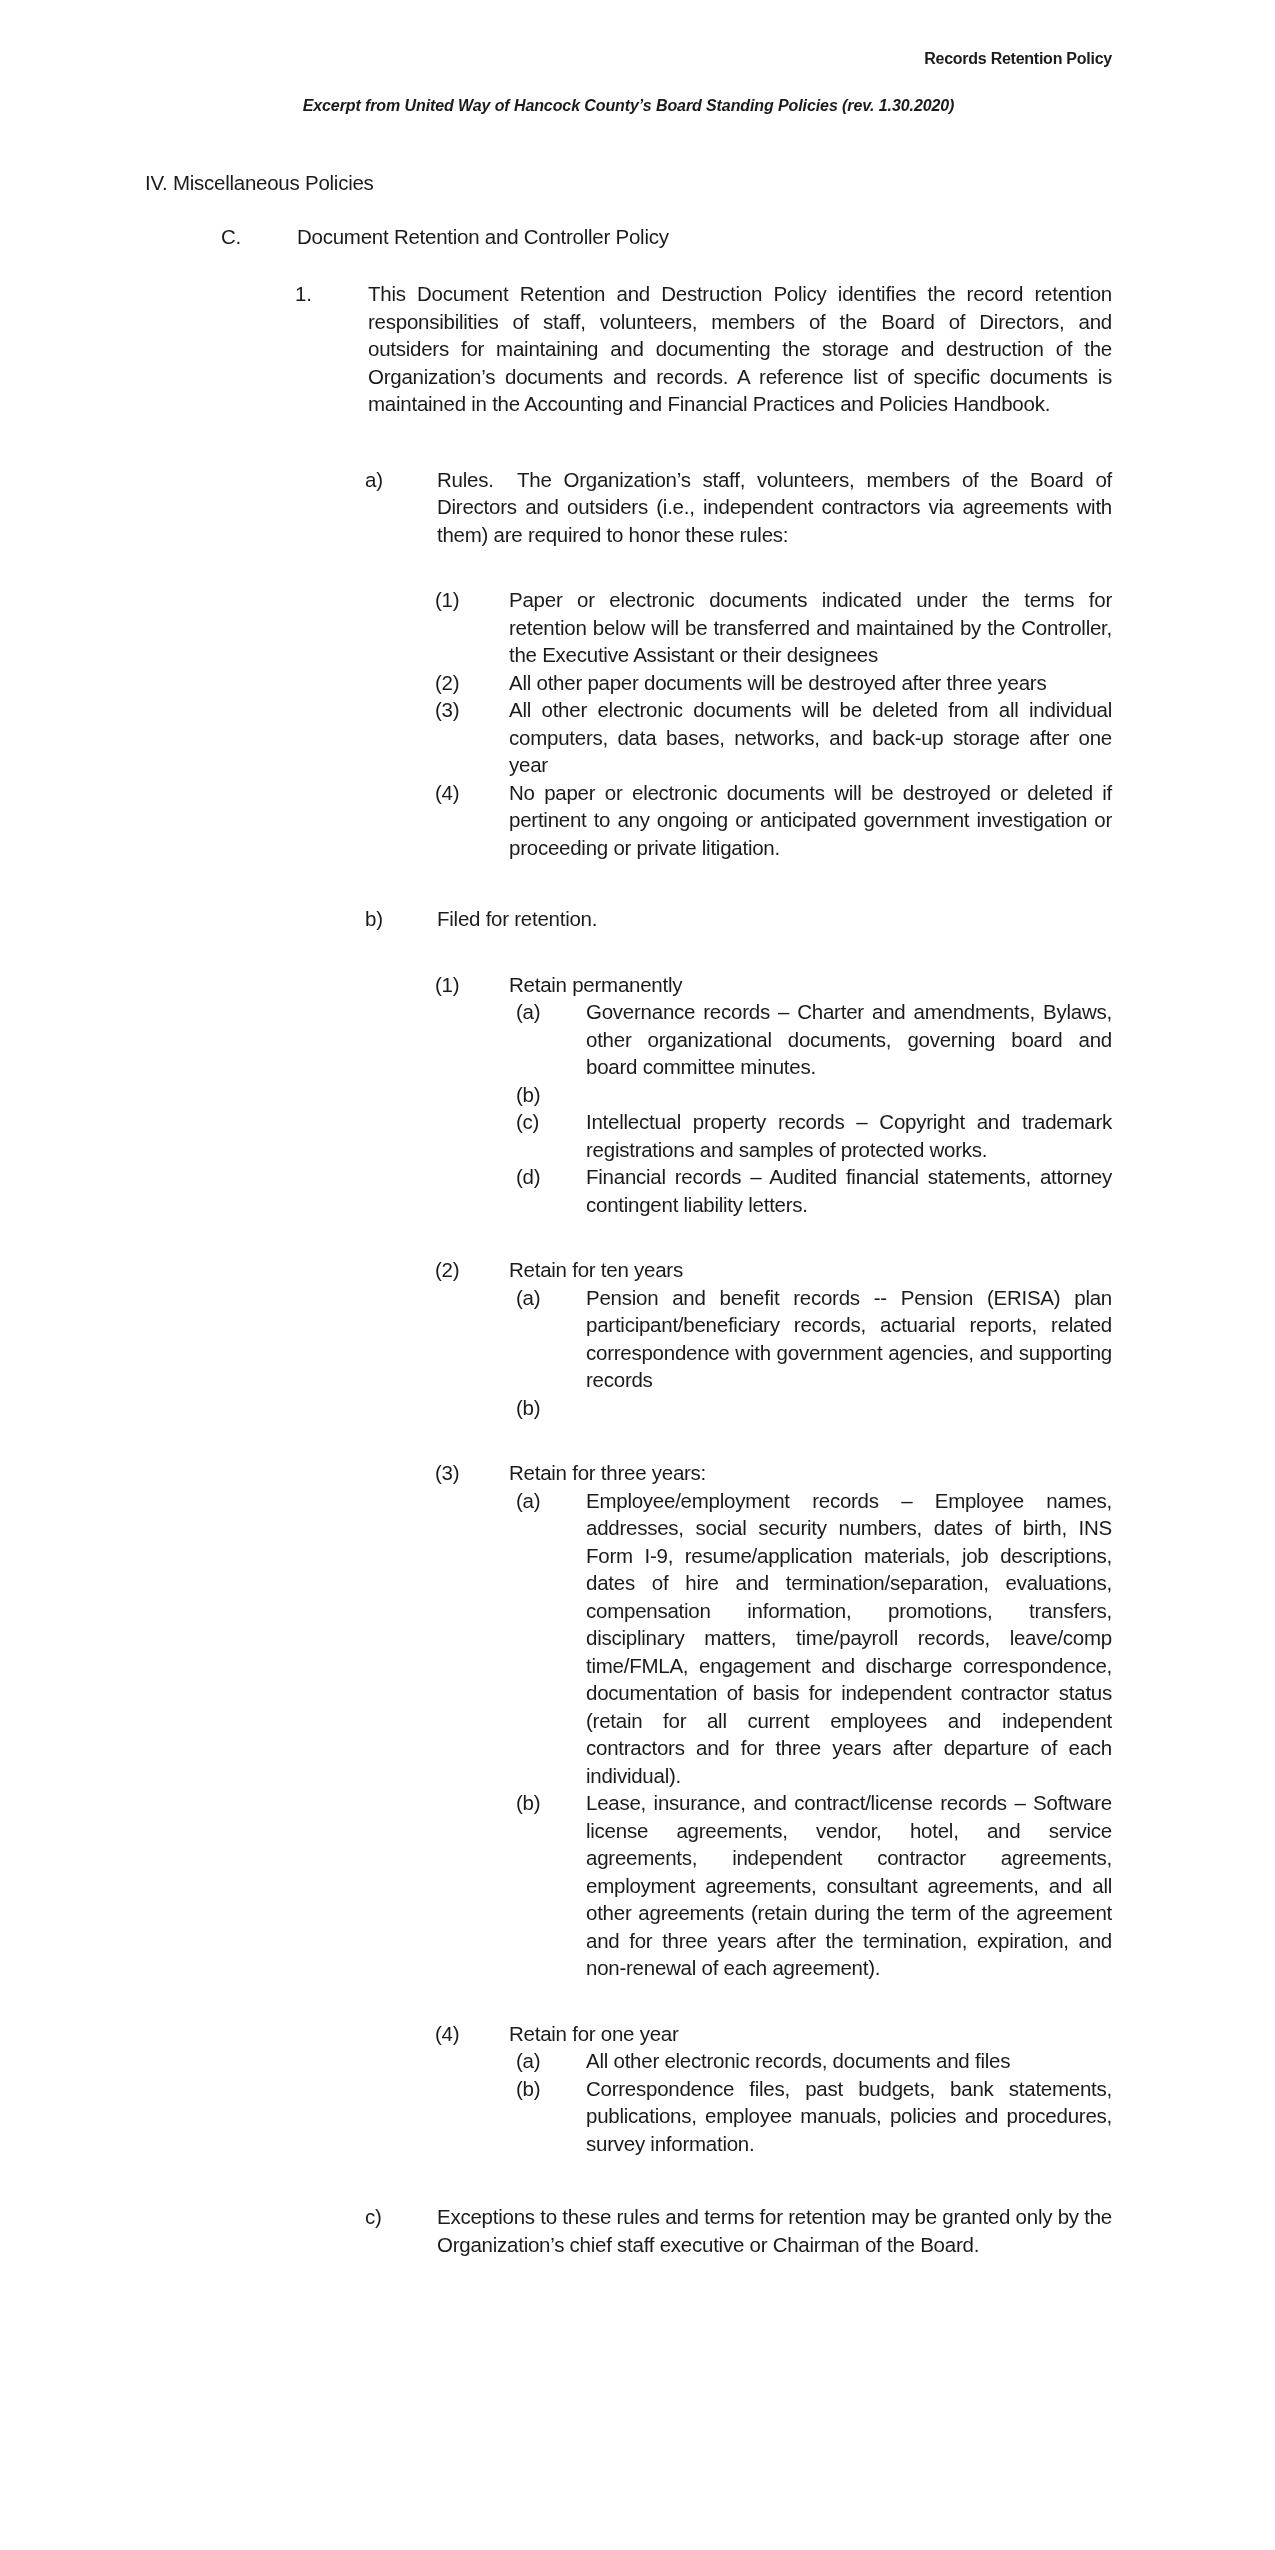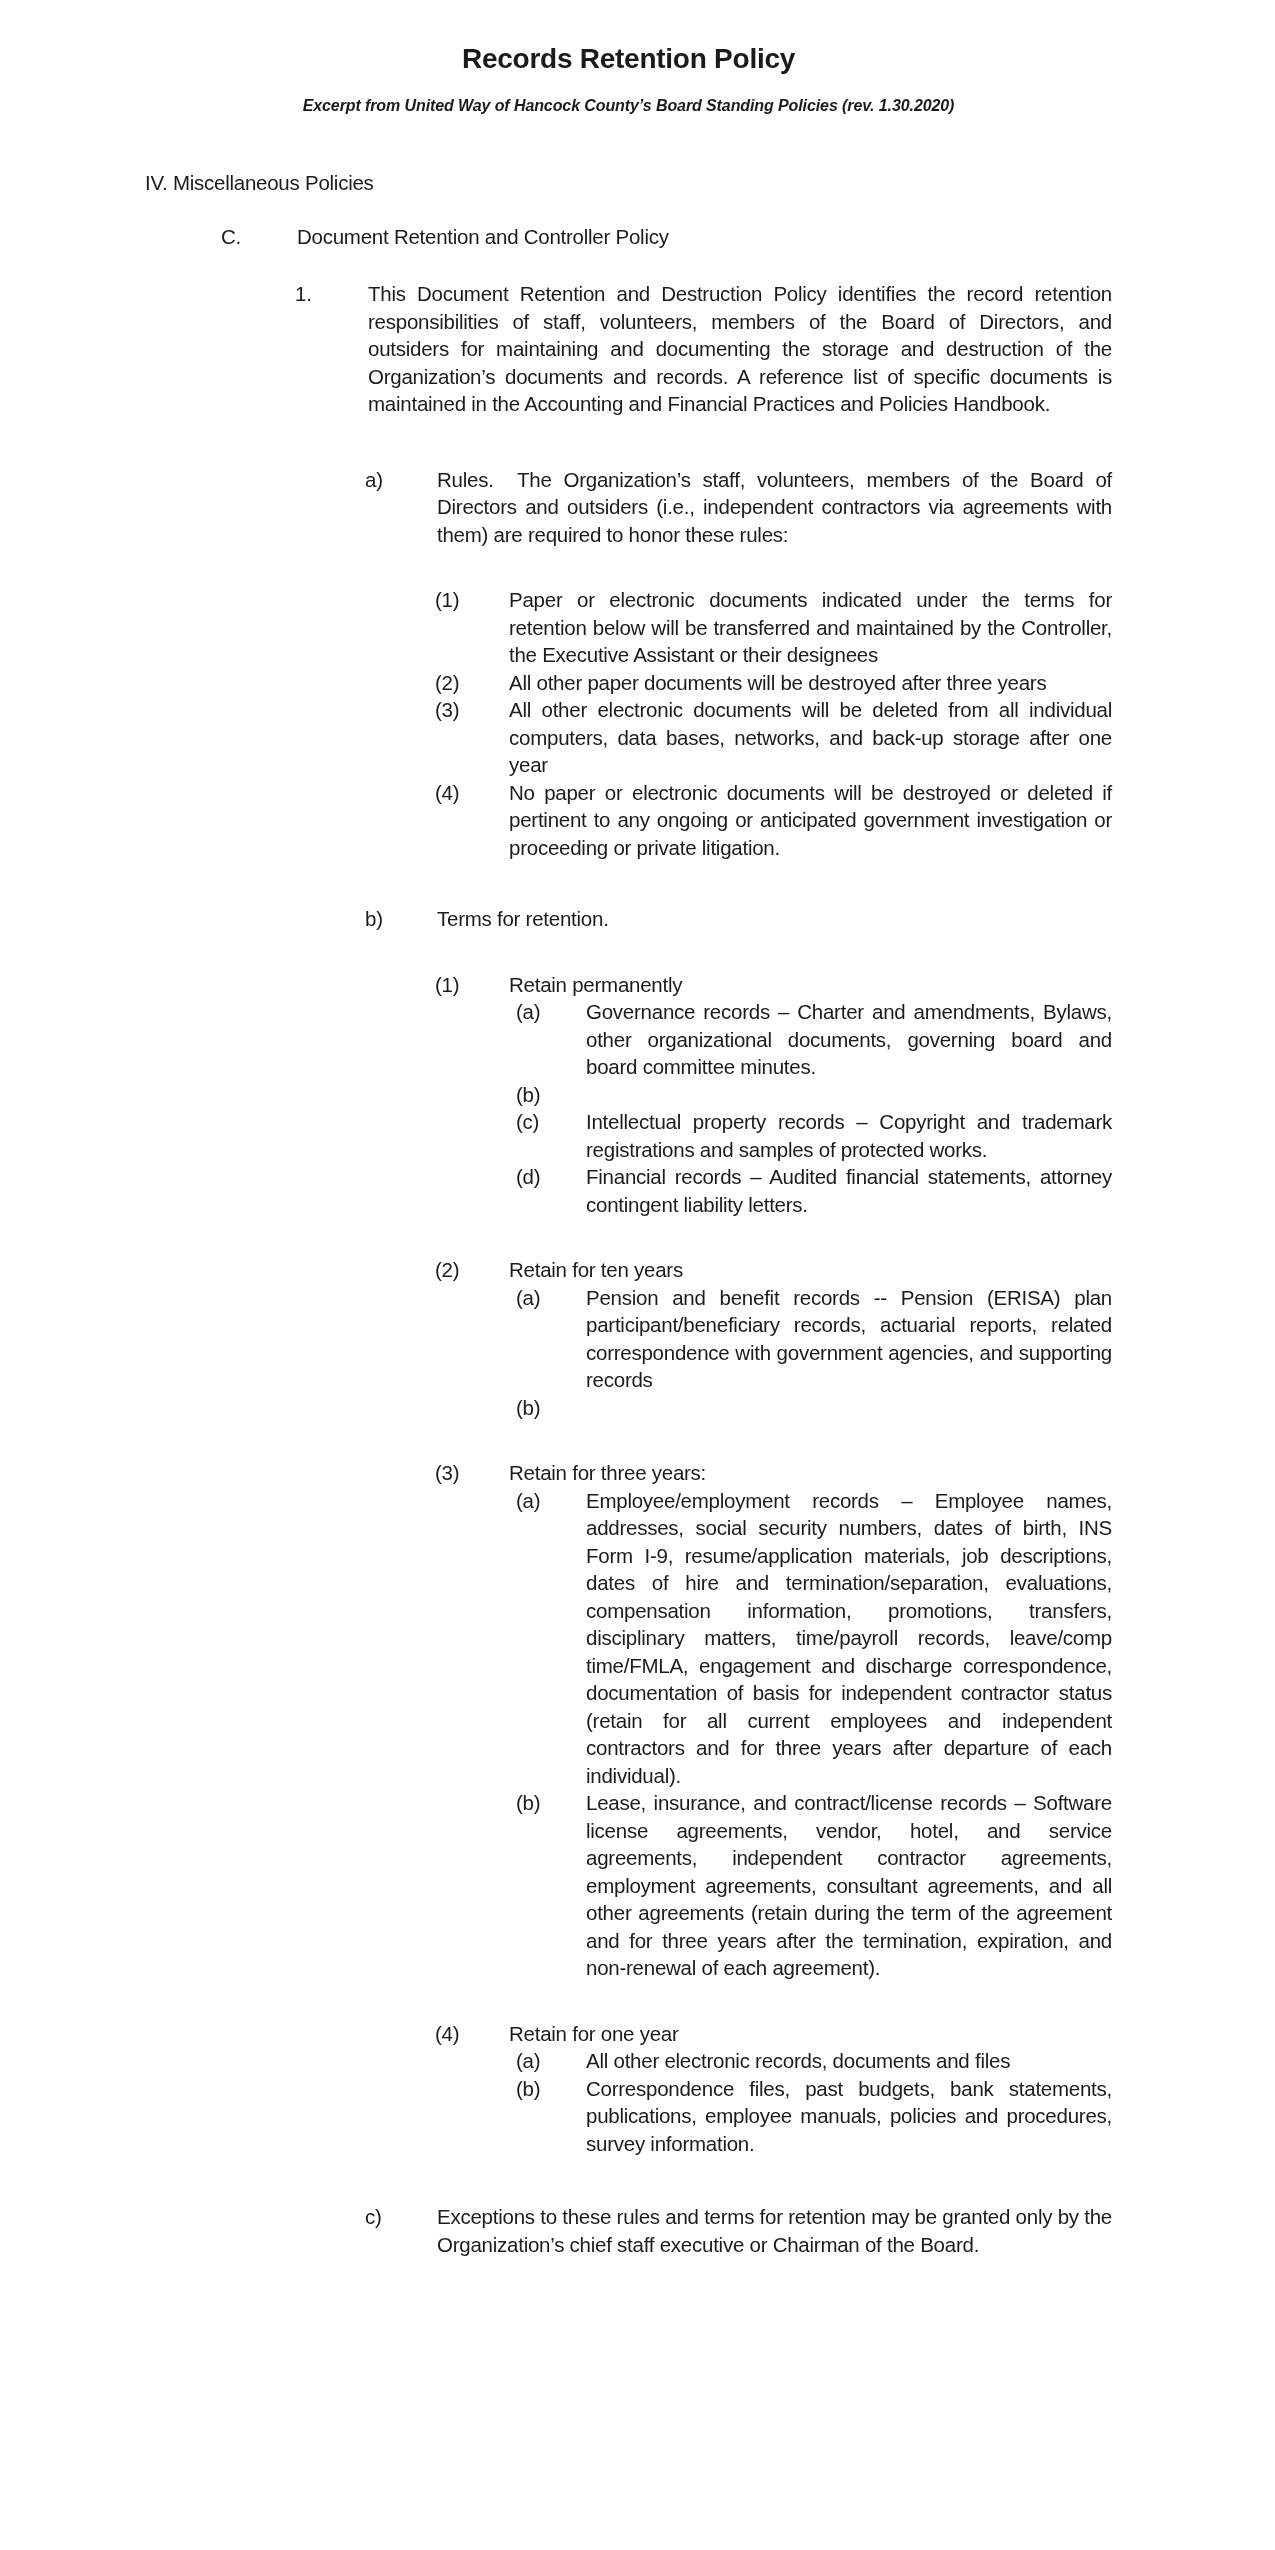--- a/index.html
+++ b/index.html
@@ -11,23 +11,23 @@
     background: #ffffff;
     color: #1b1b1b;
     font-family: "Liberation Sans", sans-serif;
     font-size: 20.5px;
     line-height: 27.5px;
     letter-spacing: -0.25px;
     padding: 45px 163px 0 145px;
     overflow: hidden;
   }
   .doc-title {
-    text-align: center;
+    text-align: right;
     font-weight: 700;
-    font-size: 28px;
+    font-size: 16px;
     line-height: 28px;
   }
   .doc-subtitle {
     text-align: center;
     font-style: italic;
     font-weight: 700;
     font-size: 16px;
     line-height: 22px;
     margin-top: 22px;
     letter-spacing: -0.1px;
@@ -92,21 +92,21 @@
       <span class="text just">All other electronic documents will be deleted from all individual computers, data bases, networks, and back-up storage after one year</span>
     </div>
     <div class="row lvl4">
       <span class="marker">(4)</span>
       <span class="text just">No paper or electronic documents will be destroyed or deleted if pertinent to any ongoing or anticipated government investigation or proceeding or private litigation.</span>
     </div>
   </div>
 
   <div class="row lvl3 row-b">
     <span class="marker">b)</span>
-    <span class="text">Terms for retention.</span>
+    <span class="text">Filed for retention.</span>
   </div>
 
   <div class="term-group">
     <div class="row lvl4">
       <span class="marker">(1)</span>
       <span class="text">Retain permanently</span>
     </div>
     <div class="row lvl5">
       <span class="marker">(a)</span>
       <span class="text just">Governance records – Charter and amendments, Bylaws, other organizational documents, governing board and board committee minutes.</span>

